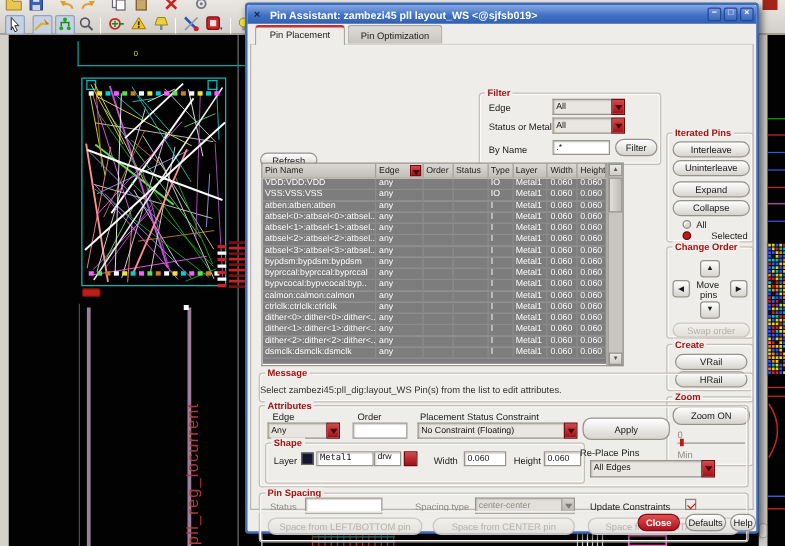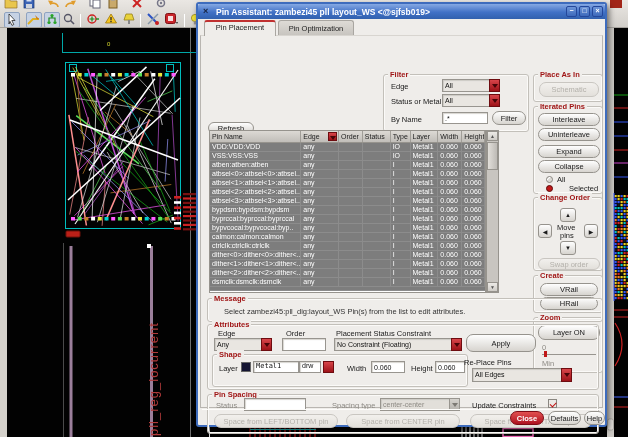--- a/index.html
+++ b/index.html
@@ -506,24 +506,20 @@
       <span class="lbl" style="left:7px;top:22px">Status or Metal</span>
       <div class="combo" style="left:58px;top:19px;width:58px;height:13px">
         <span class="cfield">All</span>
         <span class="cbtn"></span>
       </div>
       <span class="lbl" style="left:7px;top:40px">By Name</span>
       <input class="fld" style="left: 58px; top: 37px; width: 46px; height: 12px;" value=".*">
       <div class="btn" style="left:108px;top:36px;width:34px;height:14px">Filter</div>
     </div>
 
-    <div class="grp" style="left:332px;top:38px;width:70px;height:28px">
-      <span class="lg">Place As In</span>
-      <div class="btn dis" style="left:5px;top:7px;width:60px;height:15px">Schematic</div>
-    </div>
 
     <div class="grp" style="left:332px;top:70px;width:70px;height:88px">
       <span class="lg">Iterated Pins</span>
       <div class="btn" style="left:4px;top:6px;width:62px;height:13px">Interleave</div>
       <div class="btn" style="left:4px;top:21px;width:62px;height:13px">Uninterleave</div>
       <div class="btn" style="left:4px;top:38px;width:62px;height:13px">Expand</div>
       <div class="btn" style="left:4px;top:53px;width:62px;height:13px">Collapse</div>
       <span class="radio" style="left:12px;top:69px"></span>
       <span class="lbl" style="left:23px;top:68px">All</span>
       <span class="radio on" style="left:12px;top:78px"></span>
@@ -542,21 +538,21 @@
     </div>
 
     <div class="grp" style="left:332px;top:239px;width:70px;height:38px">
       <span class="lg">Create</span>
       <div class="btn" style="left:6px;top:7px;width:58px;height:13px">VRail</div>
       <div class="btn" style="left:6px;top:21px;width:58px;height:13px">HRail</div>
     </div>
 
     <div class="grp" style="left:332px;top:281px;width:70px;height:56px">
       <span class="lg">Zoom</span>
-      <div class="btn" style="left:4px;top:7px;width:62px;height:15px">Layer ON</div>
+      <div class="btn" style="left:4px;top:7px;width:62px;height:15px">Zoom ON</div>
       <span class="lbl gray" style="left:8px;top:25px">0</span>
       <div class="track" style="left:8px;top:36px;width:54px"></div>
       <div class="tick" style="left:10px;top:33px"></div>
       <span class="lbl gray" style="left:8px;top:41px">Min</span>
     </div>
 
     <div id="tblhead">
       <span class="hcell" style="width:92px">Pin Name</span>
       <span class="hcell" style="width:38px"><span>Edge</span><span class="sortbtn"></span></span>
       <span class="hcell" style="width:24px">Order</span>
@@ -730,21 +726,21 @@
         <div class="trow partial"></div>
       </div>
     <div id="vscroll">
       <span class="sarr" style="top:0">▲</span>
       <span class="sthumb"></span>
       <span class="sarr" style="bottom:0">▼</span>
     </div>
 
     <div class="grp" style="left:6px;top:262px;width:396px;height:24px">
       <span class="lg">Message</span>
-      <span class="lbl" style="left:16px;top:8px;color:#333">Select zambezi45:pll_dig:layout_WS Pin(s) from the list to edit attributes.</span>
+      <span class="lbl" style="left:0;top:8px;color:#333">Select zambezi45:pll_dig:layout_WS Pin(s) from the list to edit attributes.</span>
     </div>
 
     <div class="grp" style="left:6px;top:288px;width:392px;height:66px">
       <span class="lg">Attributes</span>
       <span class="lbl" style="left:10px;top:4px">Edge</span>
       <div class="combo" style="left:6px;top:13px;width:58px;height:13px">
         <span class="cfield">Any</span>
         <span class="cbtn"></span>
       </div>
       <span class="lbl" style="left:78px;top:4px">Order</span>

